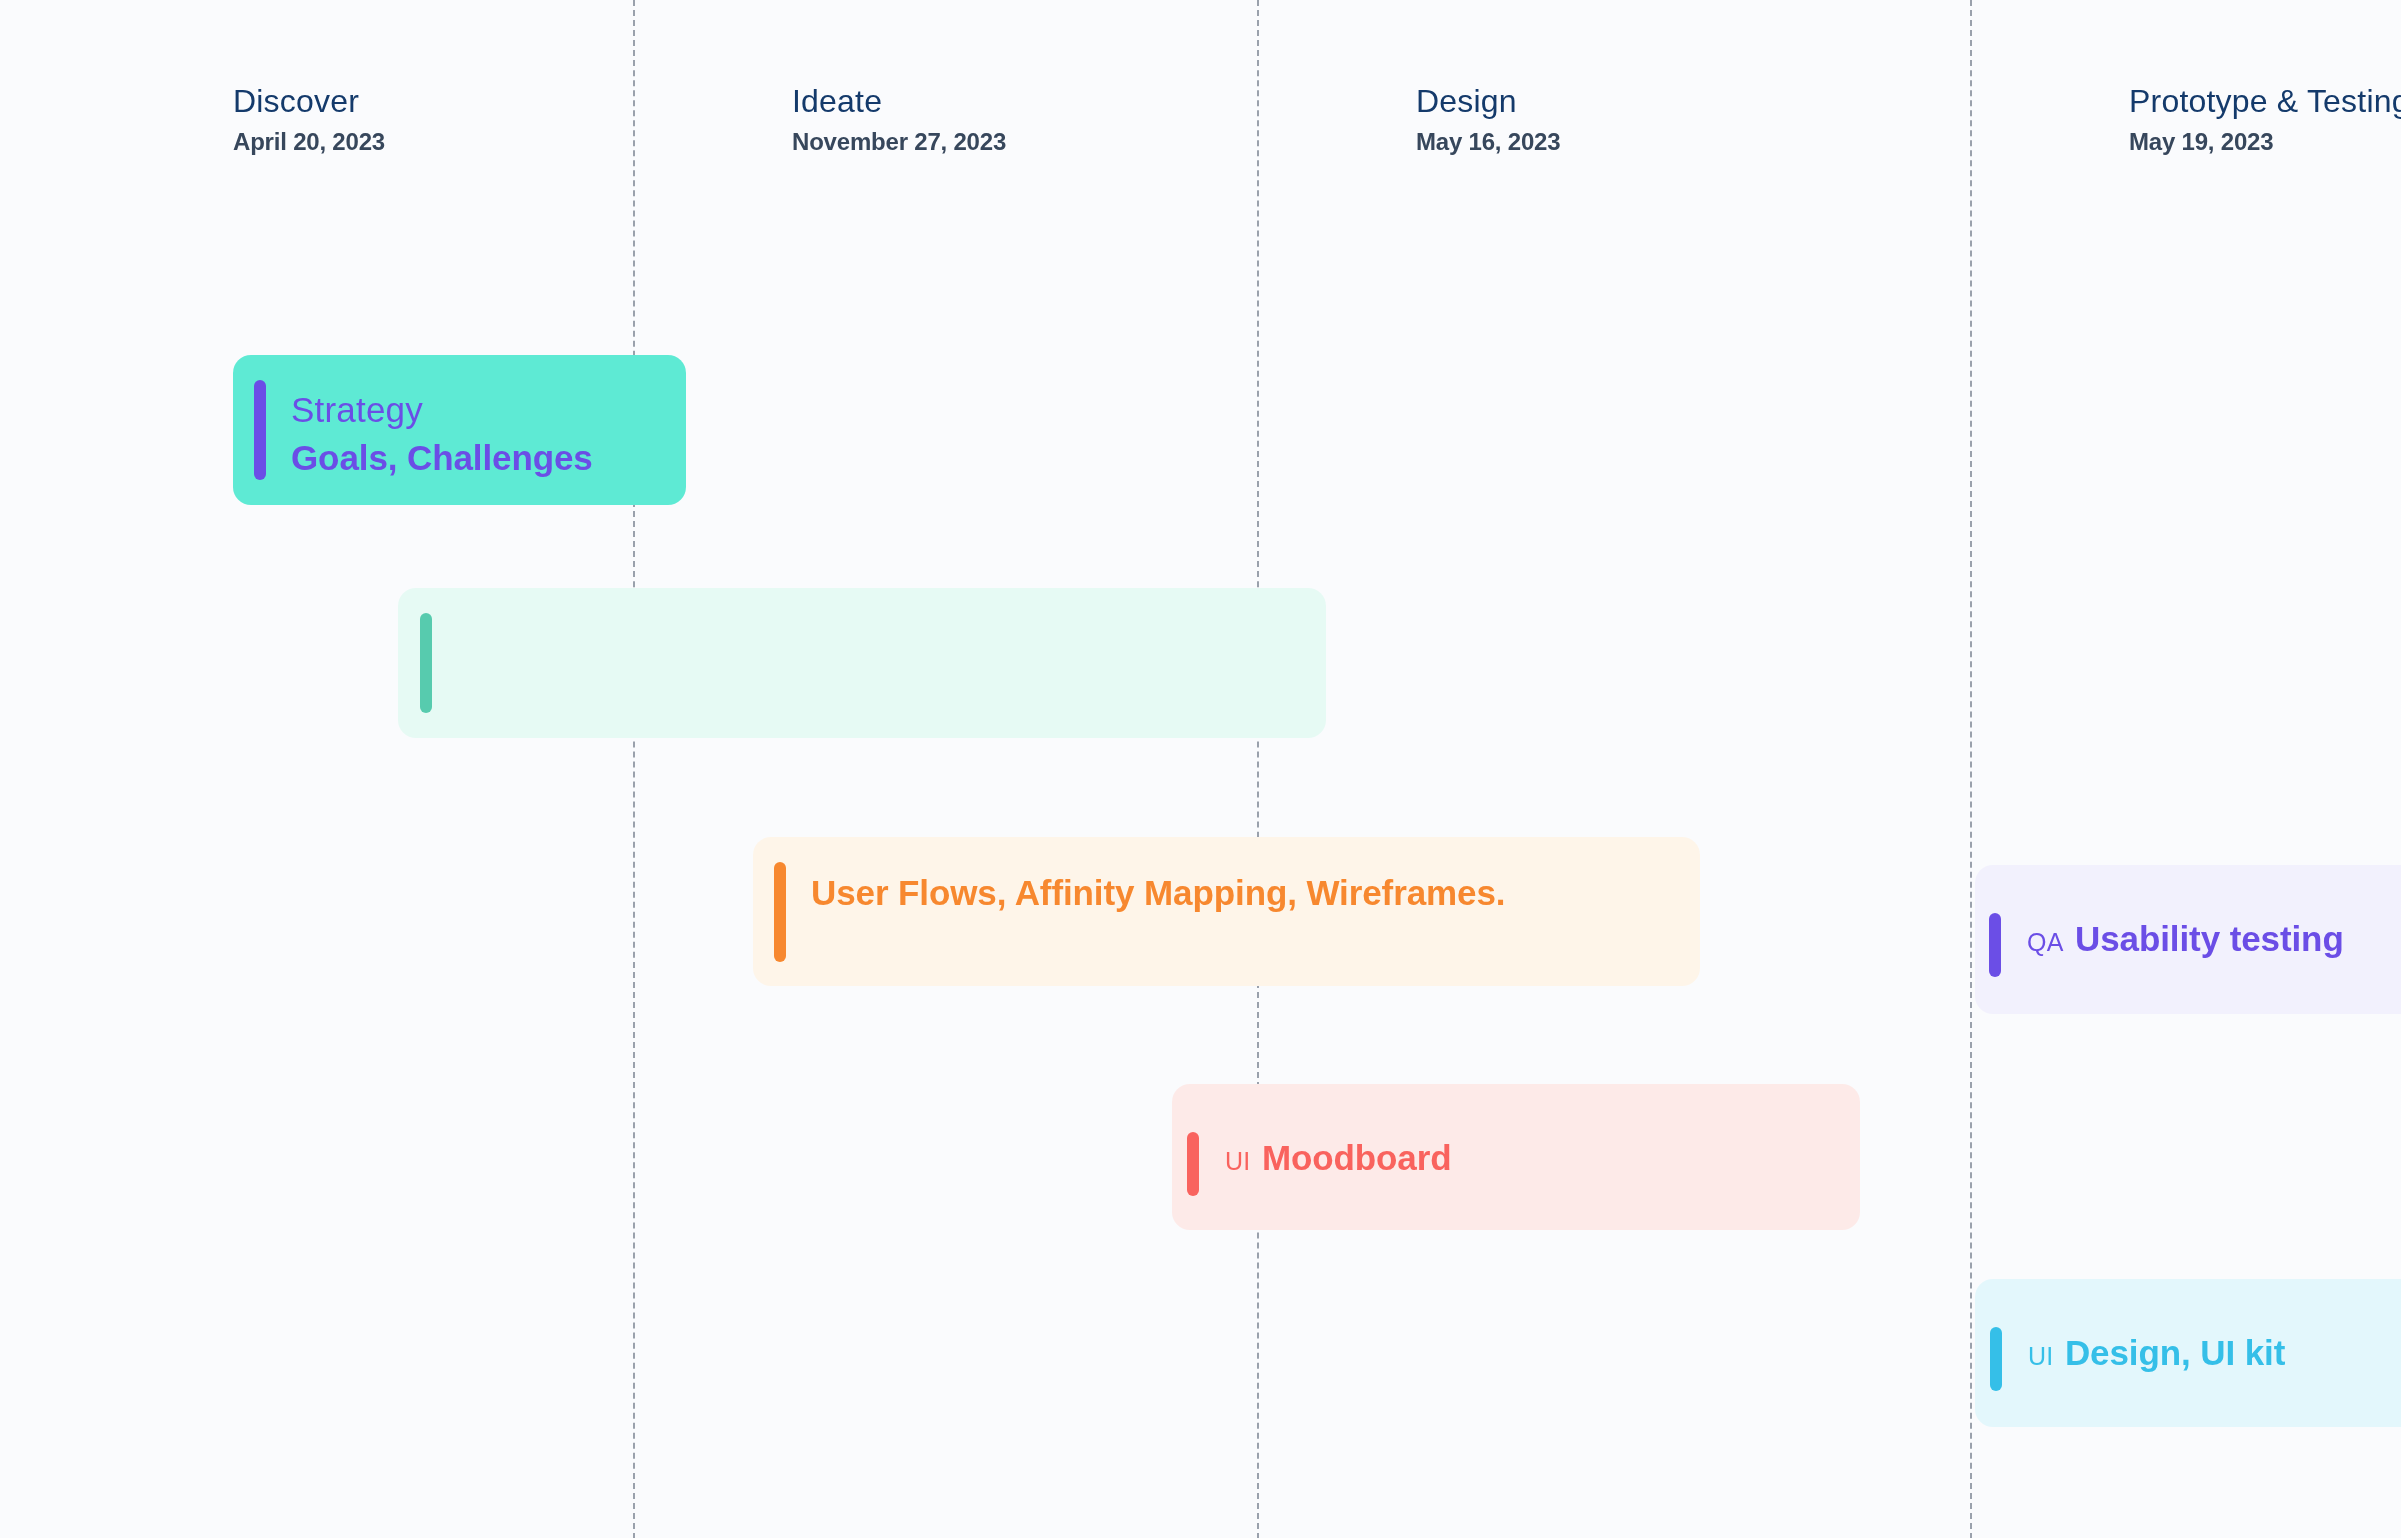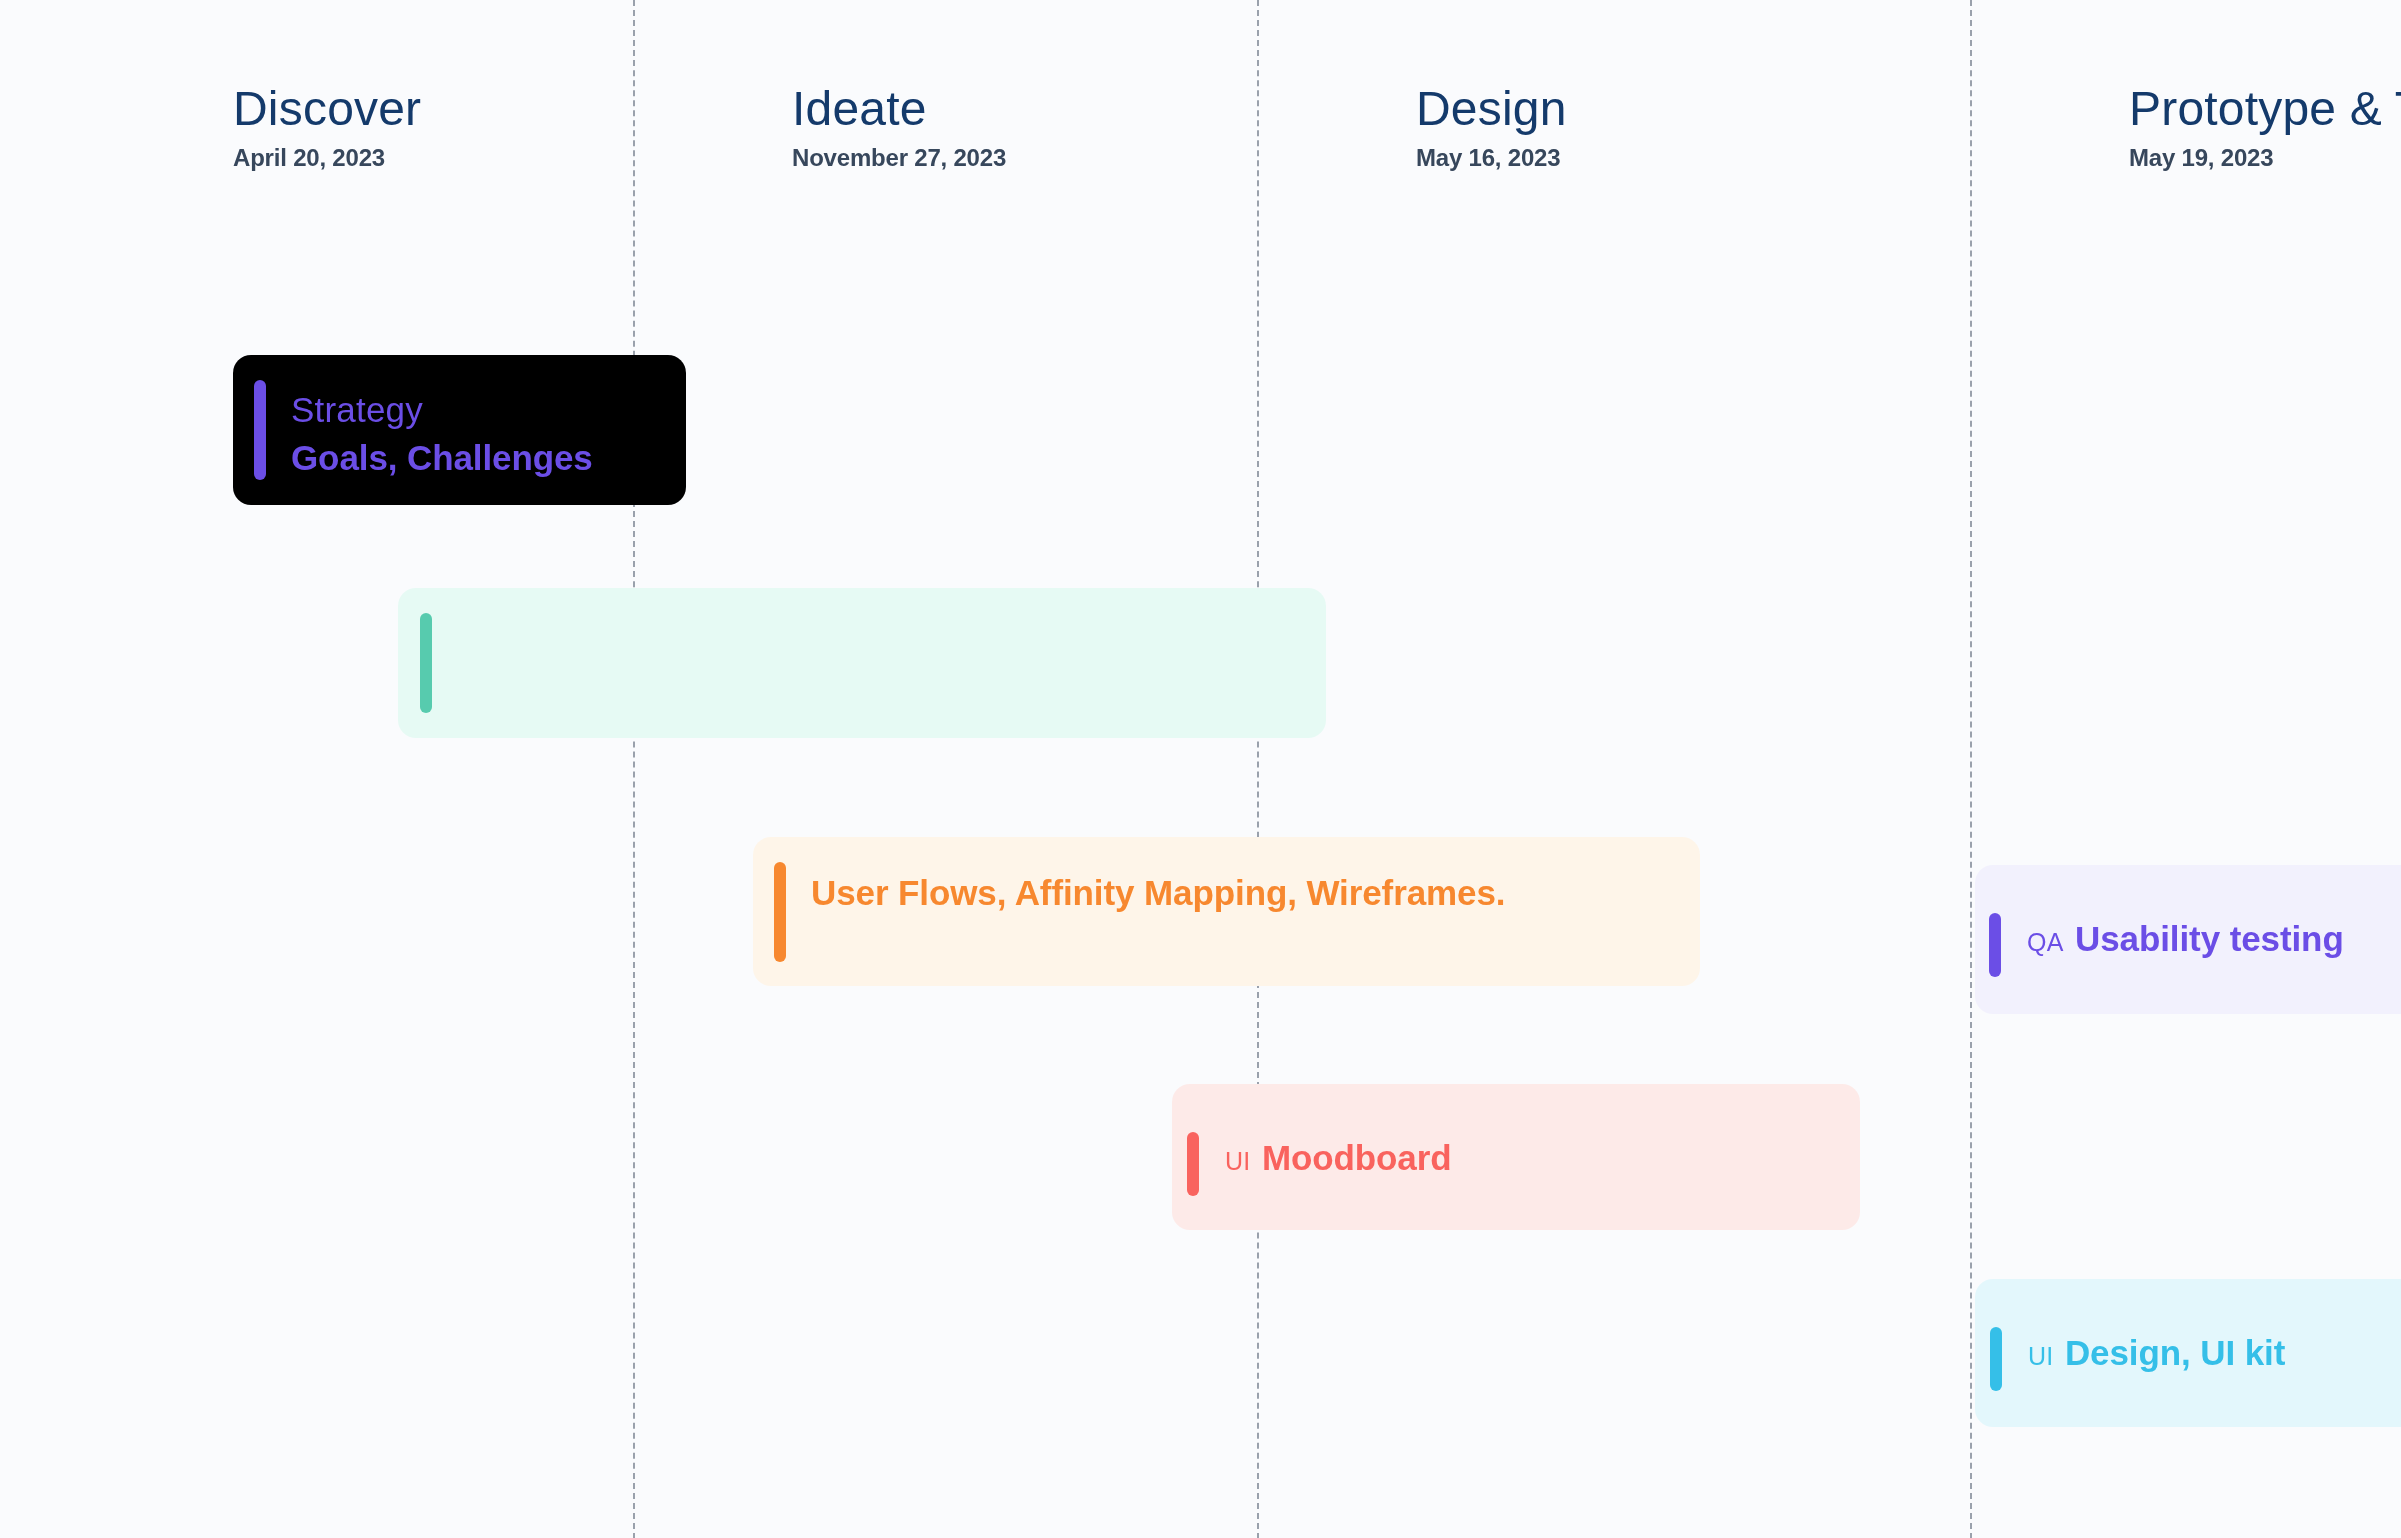--- a/index.html
+++ b/index.html
@@ -37,21 +37,21 @@
     border-left: 2.4px dashed #9AA1AC;
   }
 
   
   .phase-header {
     position: absolute;
     white-space: nowrap;
   }
   .phase-name {
     display: block;
-    font-size: 48px;
+    font-size: 32px;
     font-weight: 400;
     color: #143A6B;
     letter-spacing: 0.2px;
     line-height: 1.0;
     margin-bottom: 12.5px;
   }
   .phase-date {
     display: block;
     font-size: 24px;
     font-weight: 700;
@@ -135,21 +135,21 @@
   <div class="phase-header" style="left:1416px; top:85px;">
     <span class="phase-name">Design</span>
     <span class="phase-date">May 16, 2023</span>
   </div>
 
   <div class="phase-header" style="left:2129px; top:85px;">
     <span class="phase-name">Prototype &amp; Testing</span>
     <span class="phase-date">May 19, 2023</span>
   </div>
 
-  <div class="task-bar" style="left:233px; top:355px; width:453px; height:150px; background:#000000;">
+  <div class="task-bar" style="left:233px; top:355px; width:453px; height:150px; background:#5eead4;">
     <div class="task-accent" style="left:20.7px; top:25px; height:100px; background:#6B4EE6;"></div>
     <div class="task-text stacked" style="left:58px; top:37px; color:#6B4EE6;">
       <span class="task-category">Strategy</span>
       <span class="task-detail">Goals, Challenges</span>
     </div>
   </div>
 
   <div class="task-bar" style="left:398px; top:588px; width:928px; height:150px; background:#E6FAF4;">
     <div class="task-accent" style="left:21.6px; top:25px; height:100px; background:#57CBAE;"></div>
   </div>

